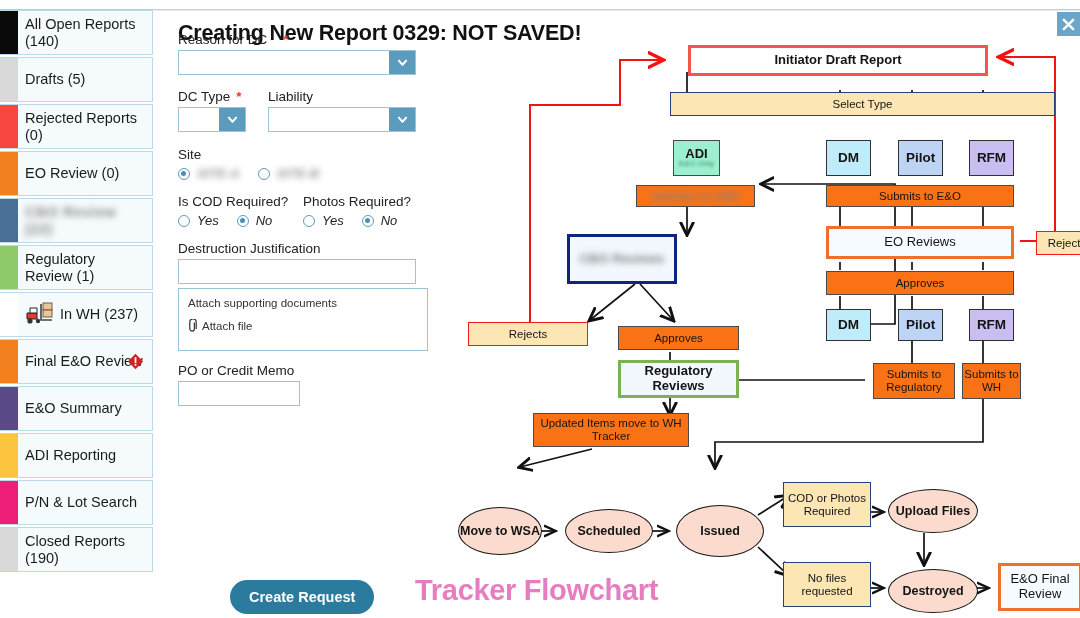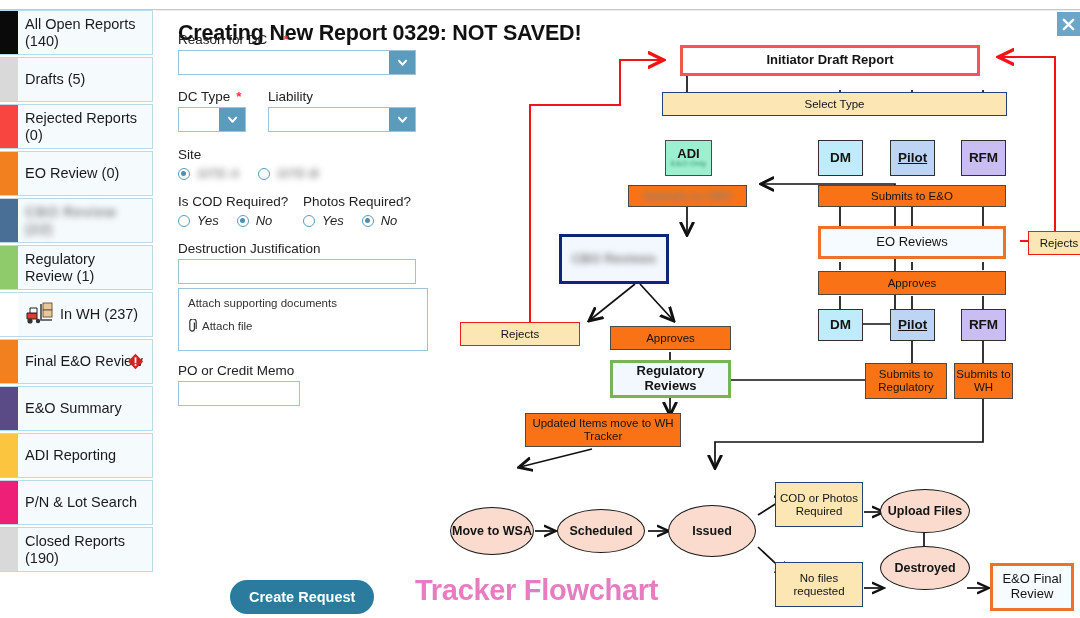--- a/index.html
+++ b/index.html
@@ -92,30 +92,30 @@
     background:#6ba6c8;display:flex;align-items:center;justify-content:center;
     cursor:pointer;
   }
 
   
   .flow{position:absolute;left:440px;top:12px;width:640px;height:606px;}
   .flow svg{position:absolute;left:0;top:0;}
   .fnode{
     position:absolute;box-sizing:border-box;display:flex;
     align-items:center;justify-content:center;text-align:center;
-    font-size:11.5px;color:#141414;line-height:1.12;
+    font-size:11.5px;color:#141414;line-height:1.12;margin-left:8px;
   }
   .n-tan{background:#f97316;border:1.4px solid #4a4a4a;}
   .n-tan-blue{background:#fbe6b4;border:1.6px solid #2a3f80;}
   .n-tan-red{background:#fbe6b4;border:1.6px solid #f01c1c;}
   .n-red{background:#fff;border:3.4px solid #f2564f;font-weight:bold;font-size:13px;}
   .n-green{background:#9df0cf;border:1.4px solid #4a4a4a;font-weight:bold;font-size:13px;
            flex-direction:column;}
   .n-cyan{background:#bfecfb;border:1.4px solid #303030;font-weight:bold;font-size:13.5px;}
-  .n-blue{background:#bdd4f5;border:1.4px solid #303030;font-weight:bold;font-size:13.5px;text-decoration:underline;}
+  .n-blue{background:#bdd4f5;border:1.4px solid #303030;font-weight:bold;font-size:13.5px;}
   .n-purple{background:#c9bdf2;border:1.4px solid #303030;font-weight:bold;font-size:13.5px;}
   .n-orange{background:#f6fbff;border:3.4px solid #f0702a;font-weight:normal;font-size:13px;}
   .n-navy{background:#f2f8fd;border:3.4px solid #10247d;font-weight:bold;font-size:13px;}
   .n-grn-brd{background:#f2f8fd;border:3.2px solid #79b356;font-weight:bold;font-size:13px;}
   .n-oval{
     background:#fadbcd;border:1.7px solid #181818;border-radius:50%;
     font-weight:bold;font-size:12.5px;
   }
   .blurtxt{filter:blur(3.2px);color:#808080;font-weight:bold;}
   .sublbl{font-size:8px;font-weight:normal;color:#2d8f6c;filter:blur(1.6px);margin-top:-1px;}
@@ -376,21 +376,21 @@
       <path d="M527,576 H548" marker-end="url(#abs)"></path>
     </g>
 
     <g stroke="#f21414" stroke-width="2" fill="none">
       <path d="M90,310 V93 H180 V48 H222" marker-end="url(#ar)"></path>
       <path d="M580,229 H615 V45 H560" marker-end="url(#ar)"></path>
     </g>
   </svg>
 
   <div class="fnode n-red" style="left:240px;top:33px;width:300px;height:31px">Initiator Draft Report</div>
-  <div class="fnode n-tan-blue" style="left:222px;top:80px;width:345px;height:24px">Select Type</div>
+  <div class="fnode n-tan-blue" style="left:222px;top:80px;width:385px;height:24px">Select Type</div>
 
   <div class="fnode n-green" style="left:225px;top:128px;width:47px;height:36px">
     <span>ADI</span>
     <span class="sublbl">E&amp;O Only</span>
   </div>
   <div class="fnode n-cyan" style="left:378px;top:128px;width:45px;height:36px">DM</div>
   <div class="fnode n-blue" style="left:450px;top:128px;width:45px;height:36px">Pilot</div>
   <div class="fnode n-purple" style="left:521px;top:128px;width:45px;height:36px">RFM</div>
 
   <div class="fnode n-tan" style="left:188px;top:173px;width:119px;height:22px">
@@ -419,15 +419,15 @@
   <div class="fnode n-tan" style="left:85px;top:401px;width:156px;height:34px">Updated Items move to WH Tracker</div>
 
   <div class="fnode n-oval" style="left:10px;top:495px;width:84px;height:48px">Move to WSA</div>
   <div class="fnode n-oval" style="left:117px;top:497px;width:88px;height:44px">Scheduled</div>
   <div class="fnode n-oval" style="left:228px;top:493px;width:88px;height:52px">Issued</div>
 
   <div class="fnode n-tan-blue" style="left:335px;top:470px;width:88px;height:45px">COD or Photos Required</div>
   <div class="fnode n-tan-blue" style="left:335px;top:550px;width:88px;height:45px">No files requested</div>
 
   <div class="fnode n-oval" style="left:440px;top:477px;width:90px;height:44px">Upload Files</div>
-  <div class="fnode n-oval" style="left:440px;top:534px;width:90px;height:44px">Destroyed</div>
+  <div class="fnode n-oval" style="left:440px;top:557px;width:90px;height:44px">Destroyed</div>
   <div class="fnode n-orange" style="left:550px;top:551px;width:84px;height:48px">E&amp;O Final Review</div>
 </div>
 
 </body></html>

